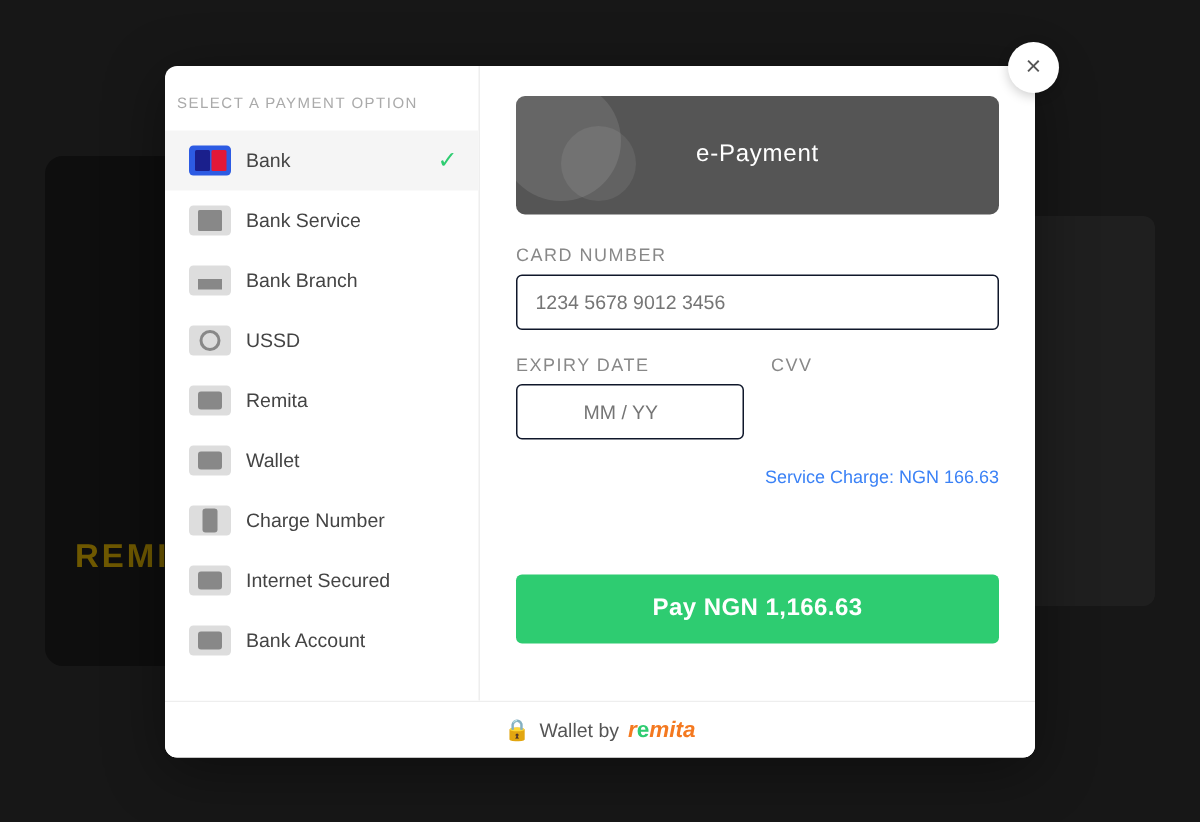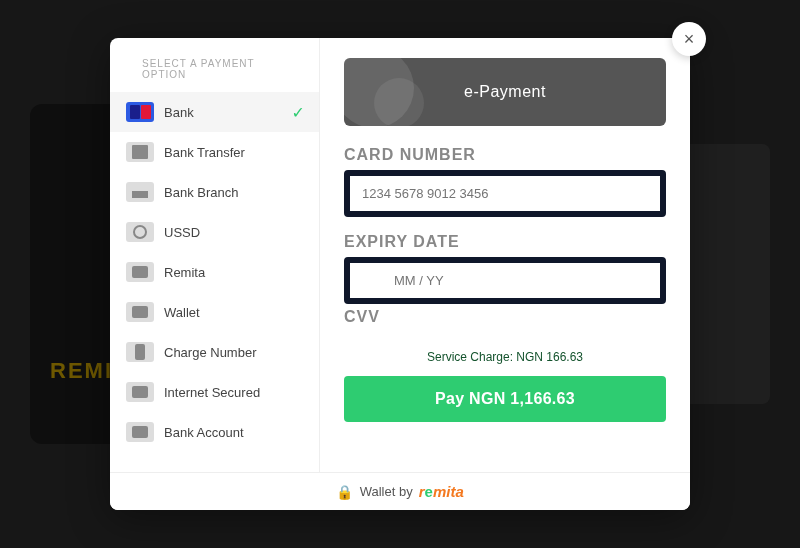--- a/index.html
+++ b/index.html
@@ -103,21 +103,21 @@
       width: 210px;
       border-right: 1px solid #eee;
       padding: 20px 0;
     }
 
     .sidebar-title {
       font-size: 10px;
       color: #aaa;
       letter-spacing: 1px;
       text-transform: uppercase;
-      padding: 0 32px 12px;
+      padding: 0 8px 12px;
     }
 
     .sidebar-item {
       display: flex;
       align-items: center;
       padding: 10px 16px;
       cursor: pointer;
       position: relative;
       font-size: 13px;
       color: #444;
@@ -151,21 +151,21 @@
       flex: 1;
       padding: 20px 24px;
       display: flex;
       flex-direction: column;
     }
 
     
     .epayment-banner {
       background: #555;
       border-radius: 6px;
-      height: 68px;
+      height: 79px;
       display: flex;
       align-items: center;
       justify-content: center;
       margin-bottom: 20px;
       position: relative;
       overflow: hidden;
     }
     .epayment-banner::before {
       content: '';
       position: absolute;
@@ -190,71 +190,71 @@
       color: #fff;
       font-size: 16px;
       font-weight: 400;
       letter-spacing: 0.5px;
       position: relative;
       z-index: 1;
     }
 
     
     .field-label {
-      font-size: 16px;
+      font-size: 12px;
       color: #888;
       letter-spacing: 1px;
       text-transform: uppercase;
       margin-bottom: 6px;
-      font-weight: 700;
+      font-weight: 400;
     }
 
     .field-input {
       width: 100%;
-      border: 6px solid #0f172a;
+      border: 1px solid #0f172a;
       border-radius: 4px;
       padding: 10px 12px;
       font-size: 13px;
       color: #aaa;
       outline: none;
       margin-bottom: 16px;
     }
 
     .row-fields {
       display: flex;
-      gap: 4px;
+      gap: 18px;
       margin-bottom: 4px;
-      flex-direction: column;
     }
     .row-fields .field-group {
       flex: 1;
     }
     .row-fields .field-input {
       margin-bottom: 0;
       padding-left: 44px;
     }
 
     .service-charge {
-      text-align: center;
+      text-align: right;
       font-size: 12px;
-      color: #14532d;
+      color: #3b82f6;
       margin: 14px 0 12px;
     }
 
     .pay-btn {
       width: 100%;
       background: #2ecc71;
       color: #fff;
       border: none;
       border-radius: 4px;
       padding: 14px;
       font-size: 16px;
       font-weight: 600;
       cursor: pointer;
       letter-spacing: 0.3px;
+      margin-top: 46px;
     }
 
     
     .modal-footer {
       background: #fff;
       border-top: 1px solid #eee;
       text-align: center;
       padding: 10px;
       border-radius: 0 0 8px 8px;
       font-size: 13px;
@@ -357,21 +357,21 @@
             </div>
           </div>
           <span>Bank</span>
           <span class="check-icon">✓</span>
         </div>
 
         <div class="sidebar-item">
           <div class="item-icon">
             <div class="bank-icon"></div>
           </div>
-          <span>Bank Transfer</span>
+          <span>Bank Service</span>
         </div>
 
         <div class="sidebar-item">
           <div class="item-icon">
             <div class="branch-icon"></div>
           </div>
           <span>Bank Branch</span>
         </div>
 
         <div class="sidebar-item">

